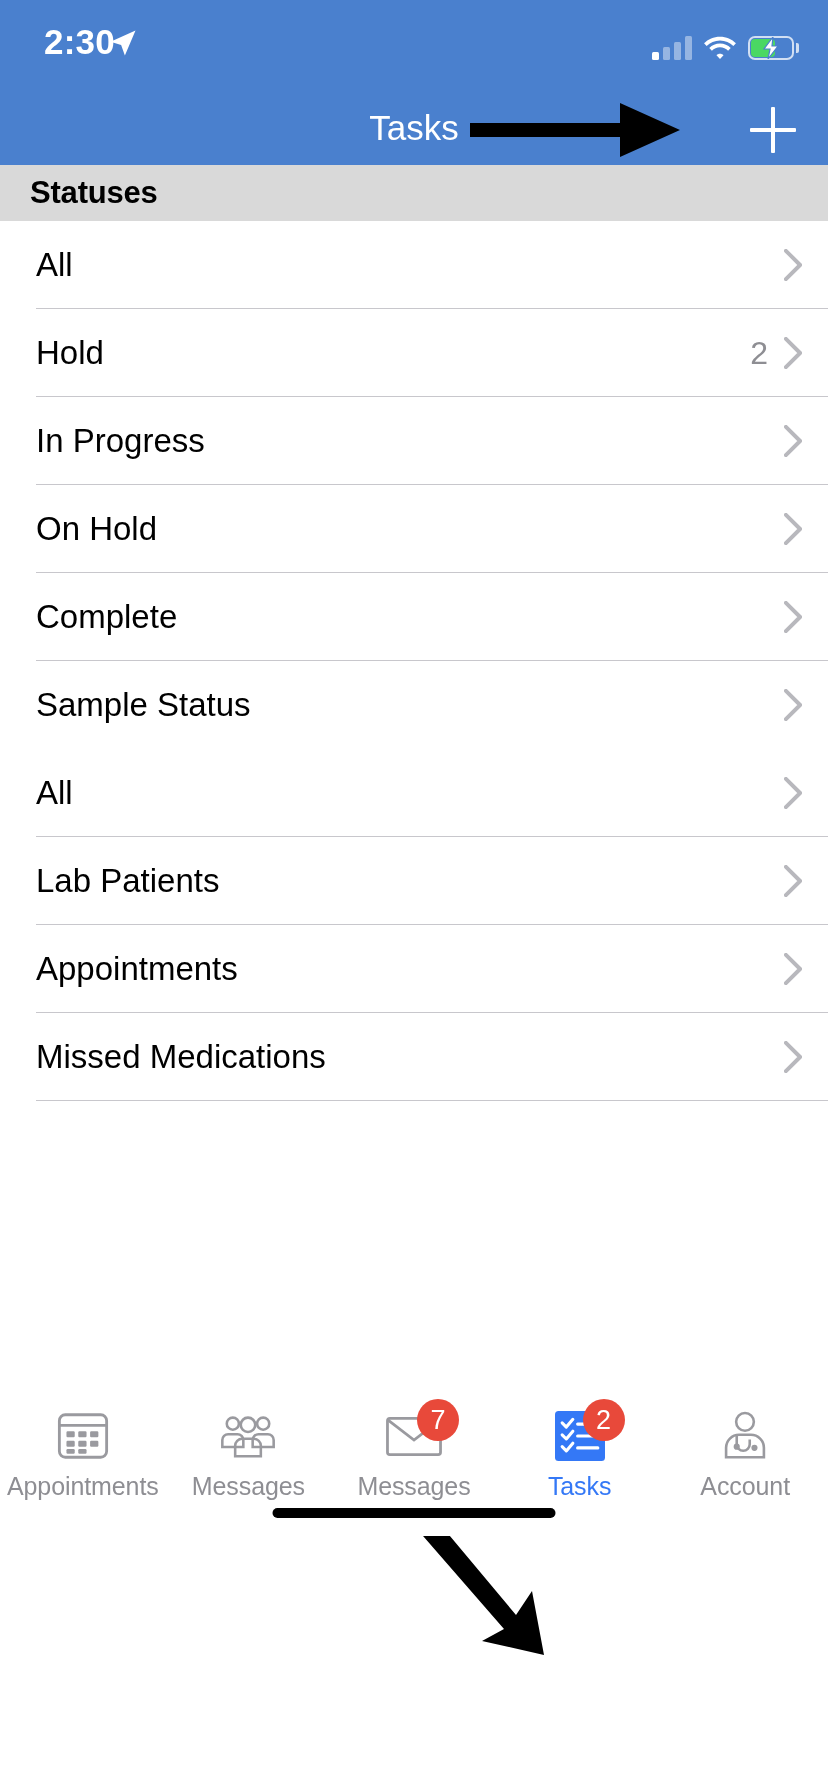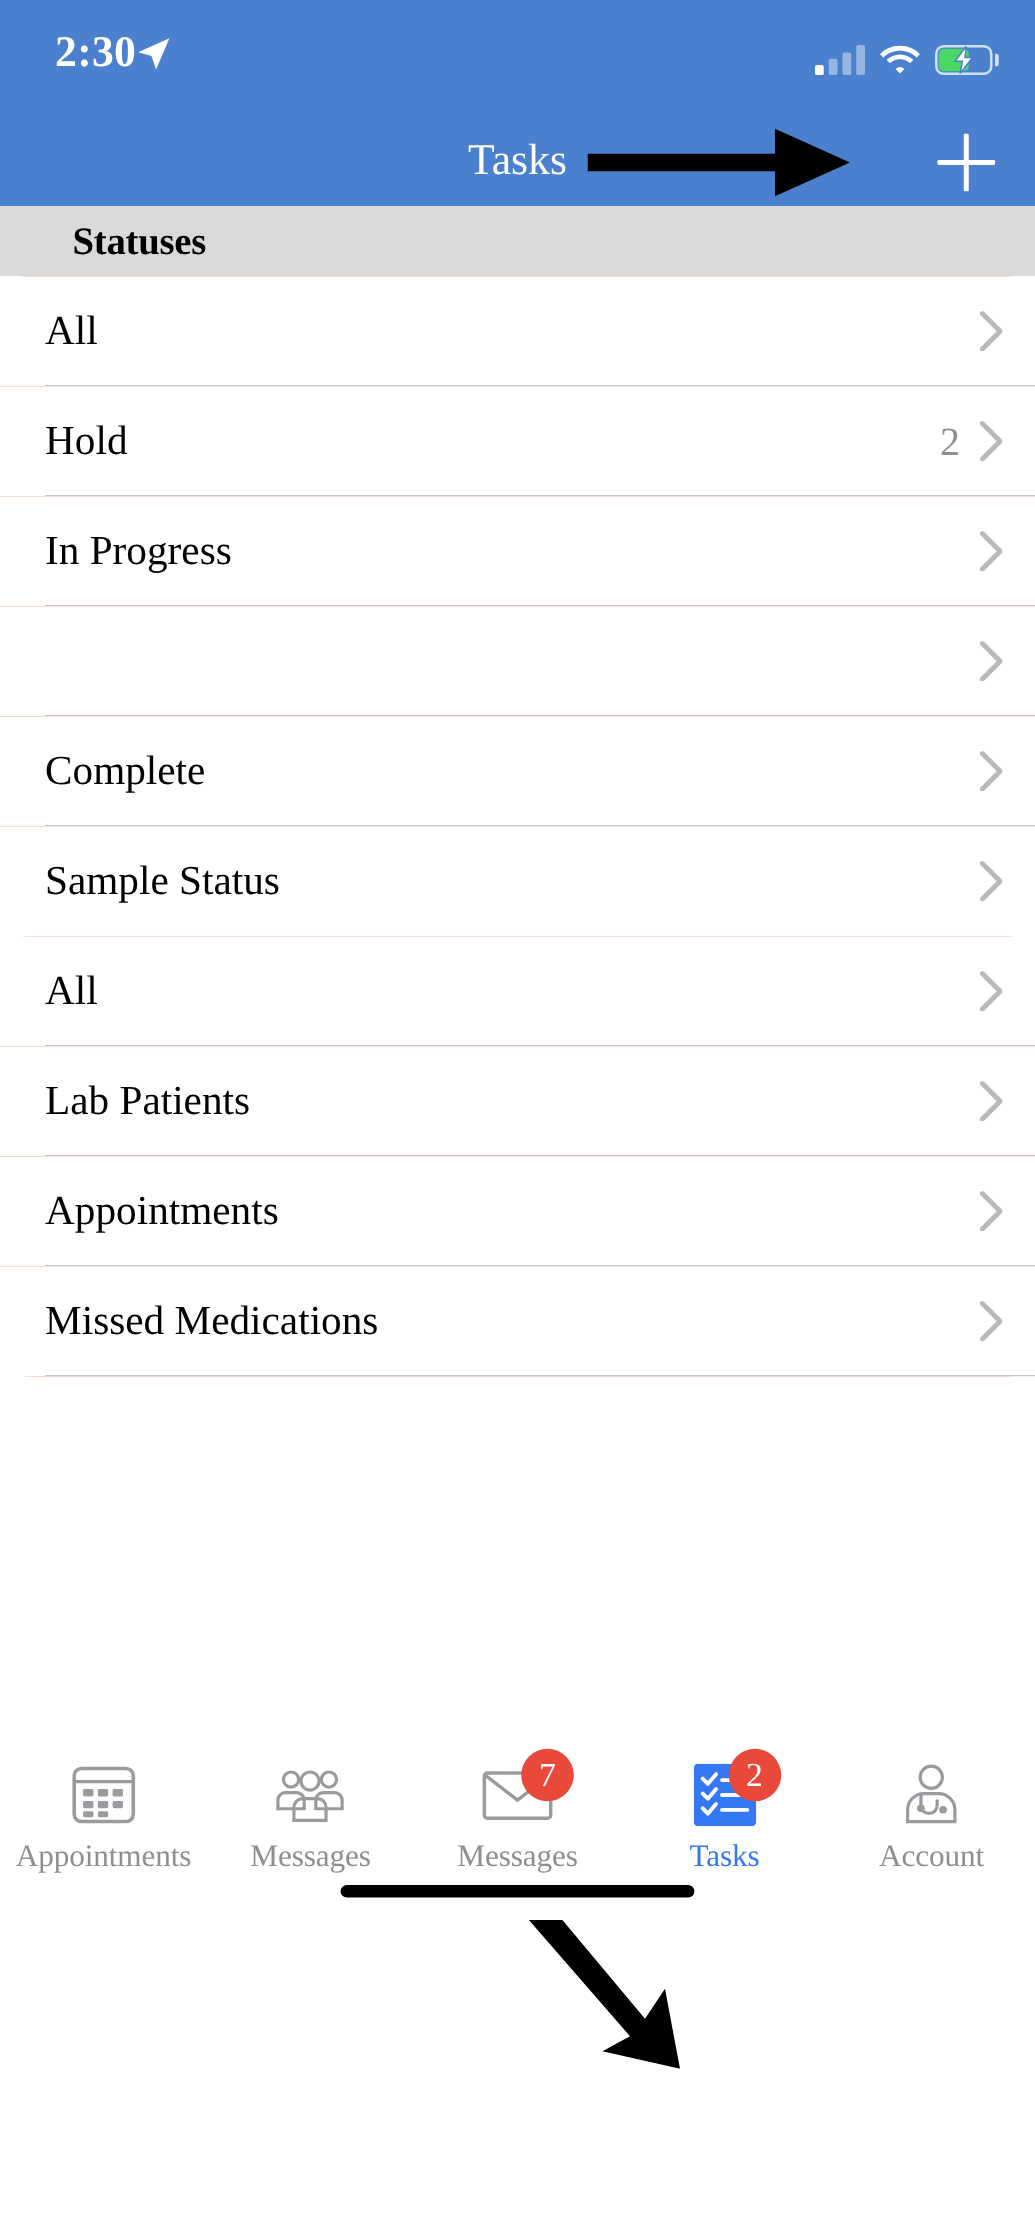--- a/index.html
+++ b/index.html
@@ -2,21 +2,21 @@
 <html><head>
 <meta charset="utf-8">
 <style>
   * { margin:0; padding:0; box-sizing:border-box; }
   html, body {
     width:828px; height:1792px;
     background:#ffffff;
     font-family:"Liberation Sans", sans-serif;
     overflow:hidden;
   }
-  .phone { position:relative; width:828px; height:1536px; background:#fff;font-family:Liberation Serif, serif; }
+  .phone { position:relative; width:828px; height:1536px; background:#fff; }
 
   
   .statusbar {
     position:absolute; top:0; left:0; width:828px; height:92px;
     background:#4a80ce; color:#fff;
   }
   .sb-time {
     position:absolute; left:44px; top:22px;
     font-size:35px; font-weight:600; letter-spacing:0.2px;
   }
@@ -67,23 +67,22 @@
   .nav-add:after  { left:29px; top:5px; width:4px; height:46px; }
 
   
   .list { position:absolute; top:165px; left:0; width:828px; }
   .section-header {
     height:56px; background:#d9d9d9; display:flex; align-items:center;
   }
   .section-header span {
     padding-left:30px; font-size:31px; font-weight:700; color:#000;
     letter-spacing:-0.2px;
-    margin-left:28px;
-  }
-  .rows { background:#c2410c;border-radius:21px; }
+  }
+  .rows { background:#14b8a6;border-radius:21px; }
   .row {
     position:relative; height:88px; background:#fff;
     display:flex; align-items:center; cursor:pointer;
   }
   .row-label {
     padding-left:36px; font-size:33px; color:#000; font-weight:400;
   }
   .row-right {
     position:absolute; right:26px; top:0; bottom:0;
     display:flex; align-items:center; gap:16px;
@@ -199,20 +198,21 @@
         <div class="row-label">In Progress</div>
         <div class="row-right">
 
           <svg class="chev" viewBox="0 0 10 18">
               <path d="M1 1 L9 9 L1 17" fill="none" stroke="#b8b8bd" stroke-width="2.2" stroke-linecap="round" stroke-linejoin="round"></path>
             </svg>
         </div>
         <div class="row-sep"></div>
       </div>
       <div class="row">
+        <div class="row-label">On Hold</div>
         <div class="row-right">
 
           <svg class="chev" viewBox="0 0 10 18">
               <path d="M1 1 L9 9 L1 17" fill="none" stroke="#b8b8bd" stroke-width="2.2" stroke-linecap="round" stroke-linejoin="round"></path>
             </svg>
         </div>
         <div class="row-sep"></div>
       </div>
       <div class="row">
         <div class="row-label">Complete</div>

